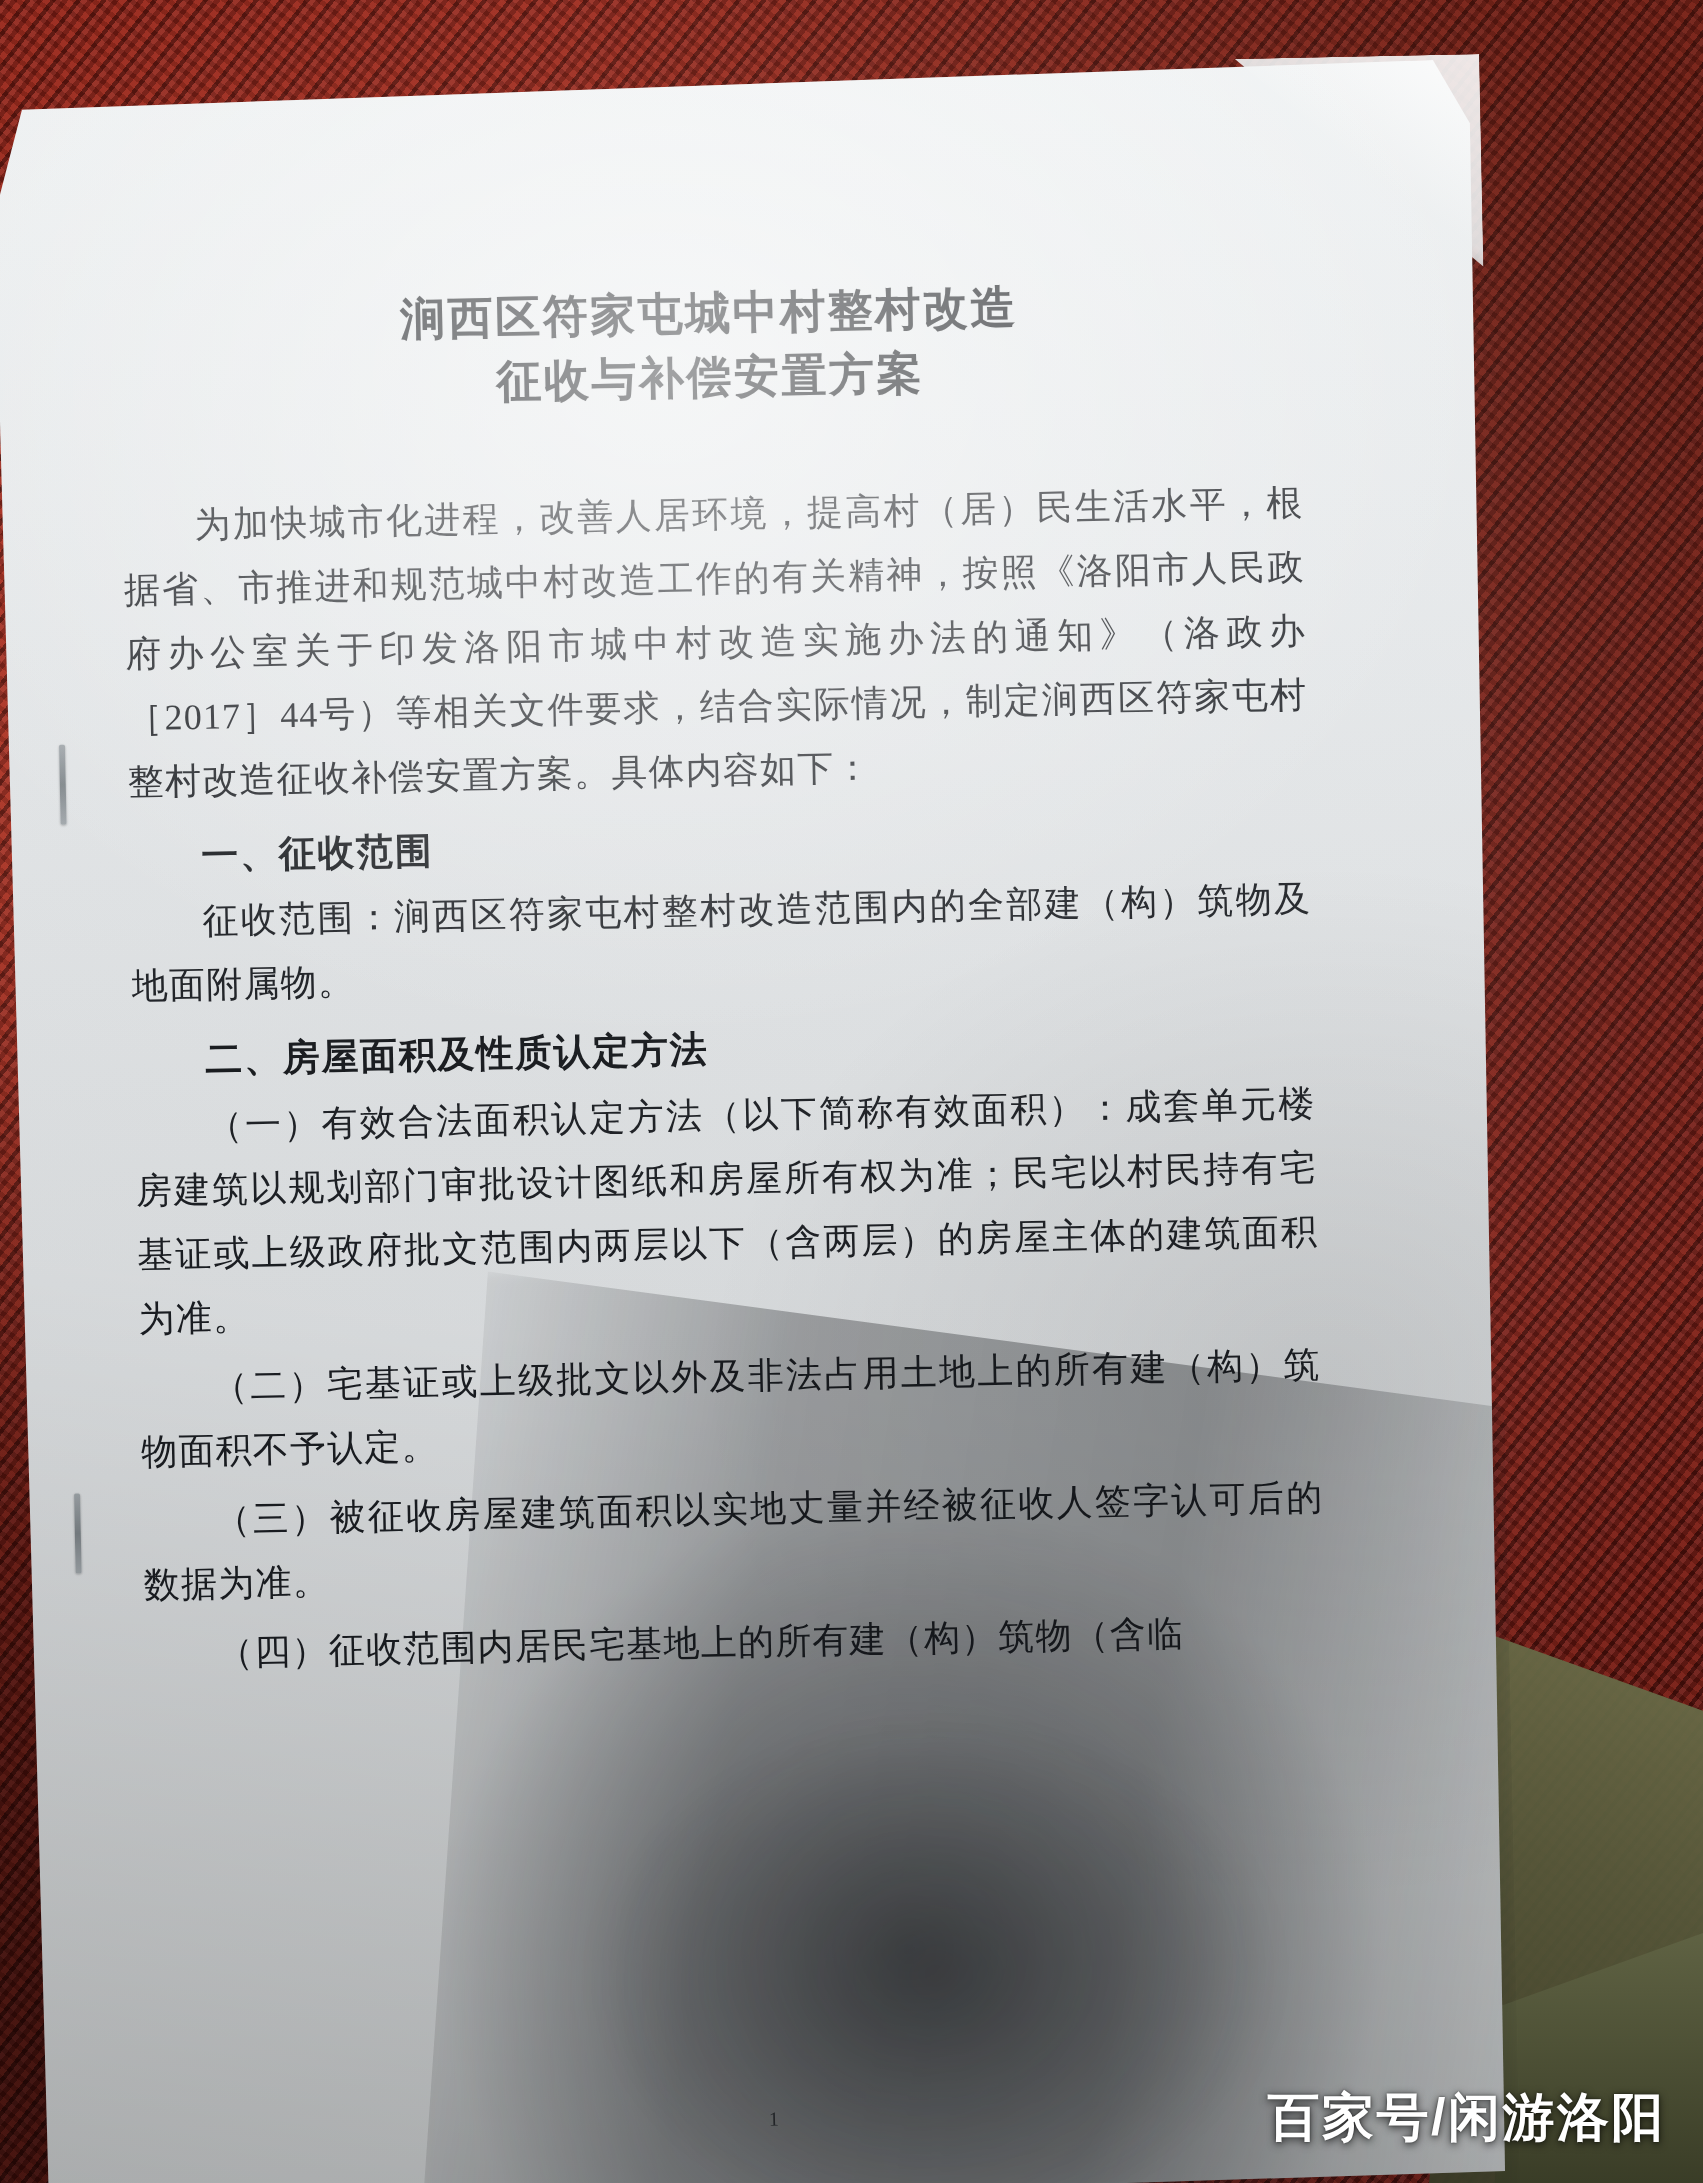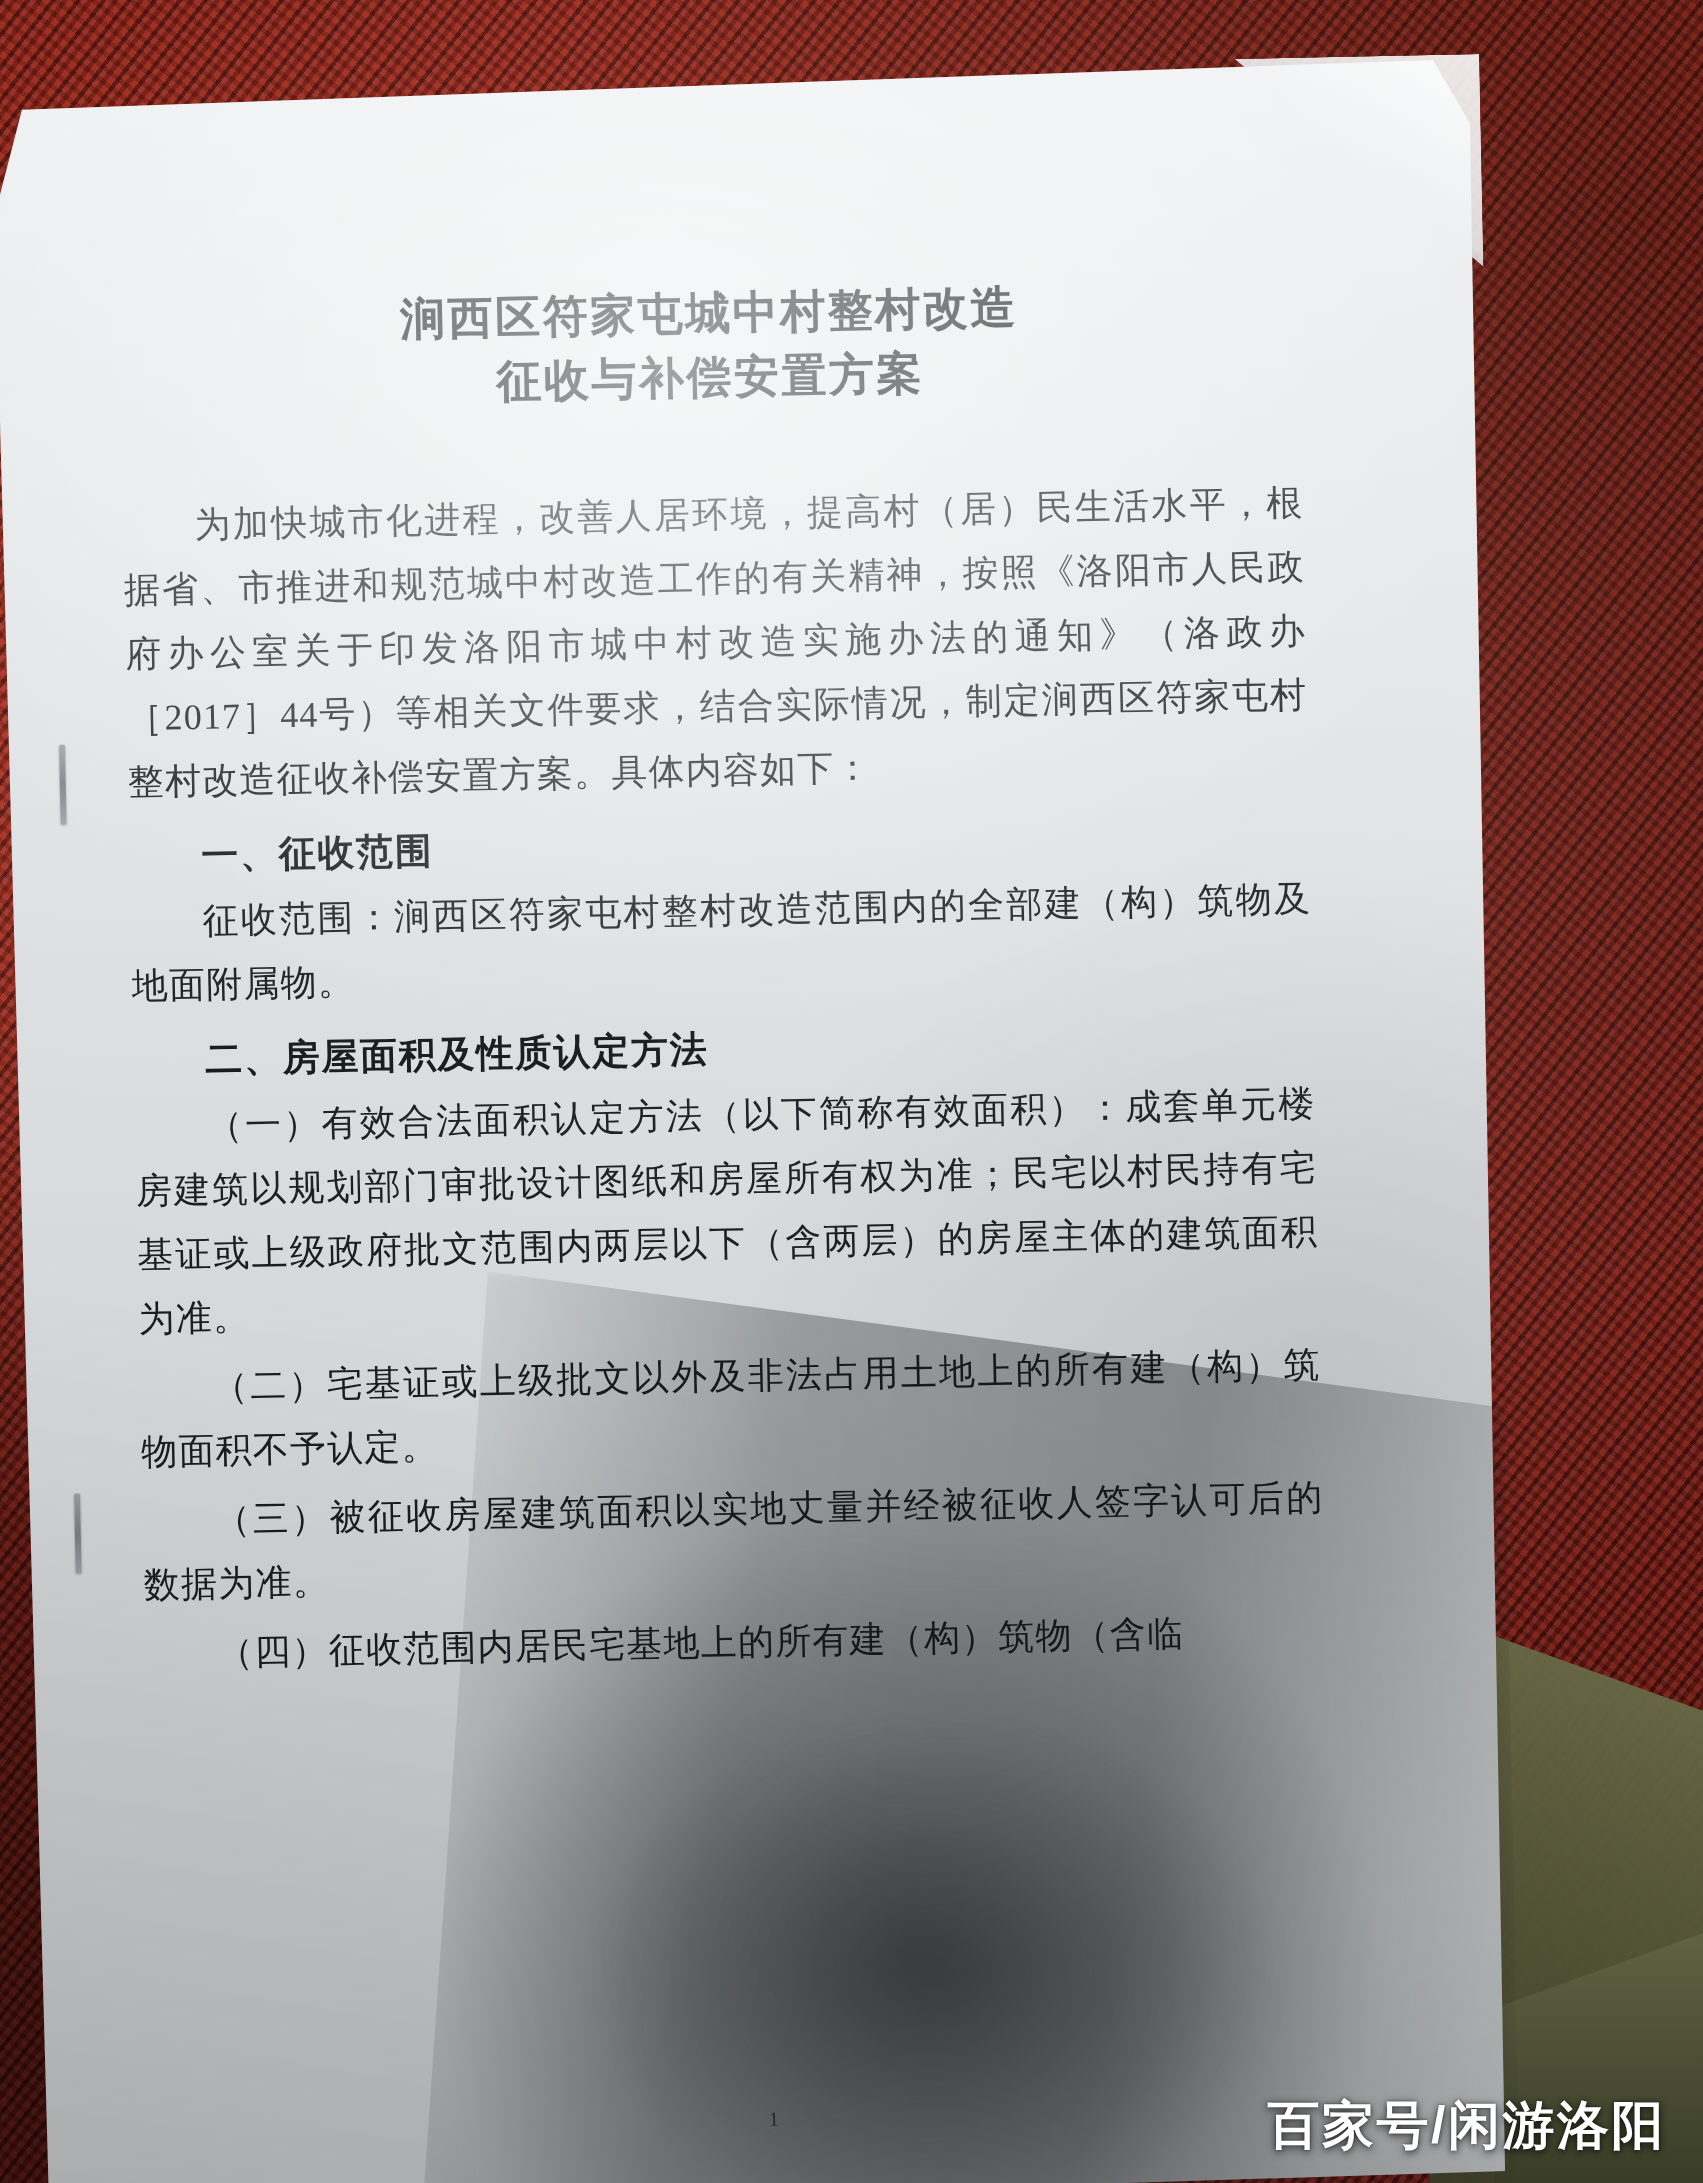--- a/index.html
+++ b/index.html
@@ -203,21 +203,21 @@
     text-align: center;
     font-size: 20px;
     color: #44484d;
     letter-spacing: 0.8px;
   }
 
   
   #watermark {
     position: absolute;
     right: 37px;
-    bottom: 22px;
+    bottom: 30px;
     font-family: "Liberation Sans", sans-serif;
     font-size: 52px;
     font-weight: 700;
     color: #ffffff;
     letter-spacing: 2.5px;
     text-shadow: 0 1.7px 8.3px rgba(0,0,0,0.75), 0 0 2.5px rgba(0,0,0,0.55);
     white-space: nowrap;
   }
 </style>
 </head>

